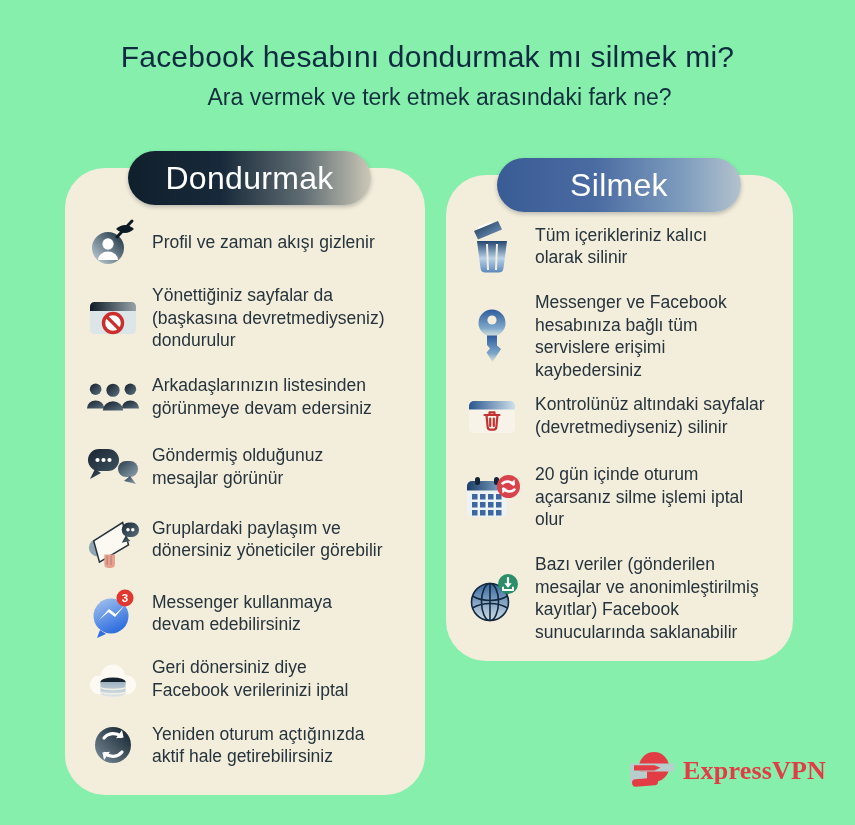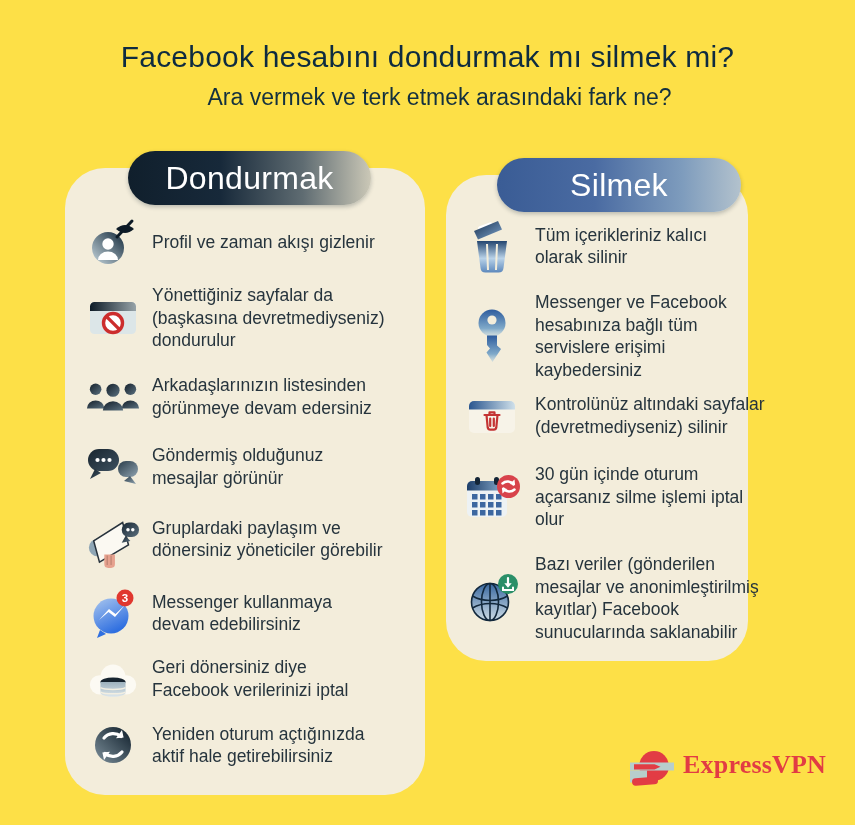--- a/index.html
+++ b/index.html
@@ -1,36 +1,36 @@
 <!DOCTYPE html>
 <html><head>
 <meta charset="utf-8">
 <style>
   html,body{margin:0;padding:0;background:#b7cecc;}
   .canvas{
     position:relative;width:855px;height:825px;overflow:hidden;
-    background:#fde047;
+    background:#86efac;
     font-family:"Liberation Sans",sans-serif;
     color:#26343d;
   }
   .page-title{
     position:absolute;top:40px;left:0;width:100%;
     text-align:center;font-size:30px;font-weight:500;
     color:#0e2b40;margin:0;letter-spacing:.2px;
   }
   .page-subtitle{
     position:absolute;top:84px;left:12px;width:100%;
     text-align:center;font-size:23px;font-weight:400;
     color:#13303f;margin:0;
   }
   .card{
     position:absolute;background:#f3eddb;border-radius:40px;
   }
   .card-freeze{left:65px;top:168px;width:360px;height:627px;}
-  .card-delete{left:446px;top:175px;width:302px;height:486px;}
+  .card-delete{left:446px;top:175px;width:347px;height:486px;}
   .pill{
     position:absolute;height:54px;border-radius:27px;
     display:flex;align-items:center;justify-content:center;
     color:#ffffff;font-size:32px;font-weight:400;letter-spacing:.3px;
     box-shadow:0 2px 4px rgba(20,35,45,.25);
   }
   .pill-freeze{
     left:63px;top:-17px;width:243px;
     background:linear-gradient(90deg,#101f2c 0%,#17293a 38%,#5f6c72 72%,#cbc8b7 100%);
   }
@@ -46,21 +46,21 @@
   .icon-box{
     flex:0 0 56px;width:56px;display:flex;align-items:center;justify-content:center;
   }
   .card-delete .icon-box{flex:0 0 64px;width:64px;}
   .item-text{
     margin-left:11px;font-size:17.5px;line-height:22.5px;
     color:#26343d;white-space:pre-line;
   }
   .brand{
     position:absolute;left:630px;top:750px;height:42px;
-    display:flex;align-items:flex-start;gap:9px;
+    display:flex;align-items:center;gap:9px;
   }
   .brand-text{
     font-family:"Liberation Serif",serif;font-weight:700;
     font-size:26px;color:#e23c44;letter-spacing:.2px;
   }
 </style>
 </head>
 <body>
 
 <div class="canvas">
@@ -361,21 +361,21 @@
             <rect x="25" y="40" width="5.5" height="5.5"></rect>
               <rect x="33" y="40" width="5.5" height="5.5"></rect>
           </g>
           <circle cx="45.5" cy="16.5" r="11.5" fill="#d8434b"></circle>
           <path d="M39.5 13.5a7.5 7.5 0 0 1 11 1" stroke="#ffffff" stroke-width="2.5" fill="none" stroke-linecap="round"></path>
           <path d="M51.5 9.5l.6 5.6-5.4-1z" fill="#ffffff"></path>
           <path d="M51.5 19.5a7.5 7.5 0 0 1-11-1" stroke="#ffffff" stroke-width="2.5" fill="none" stroke-linecap="round"></path>
           <path d="M39.5 23.5l-.6-5.6 5.4 1z" fill="#ffffff"></path>
         </svg>
       </div>
-      <div class="item-text">30 gün içinde oturum
+      <div class="item-text">20 gün içinde oturum
 açarsanız silme işlemi iptal
 olur</div>
     </div>
 
     <div class="item" style="top:378px">
       <div class="icon-box">
         <svg width="54" height="54" viewBox="0 0 54 54">
           <defs>
             <linearGradient id="gm" x1="0" y1="0" x2="0" y2="1">
               <stop offset="0" stop-color="#39689f"></stop>

